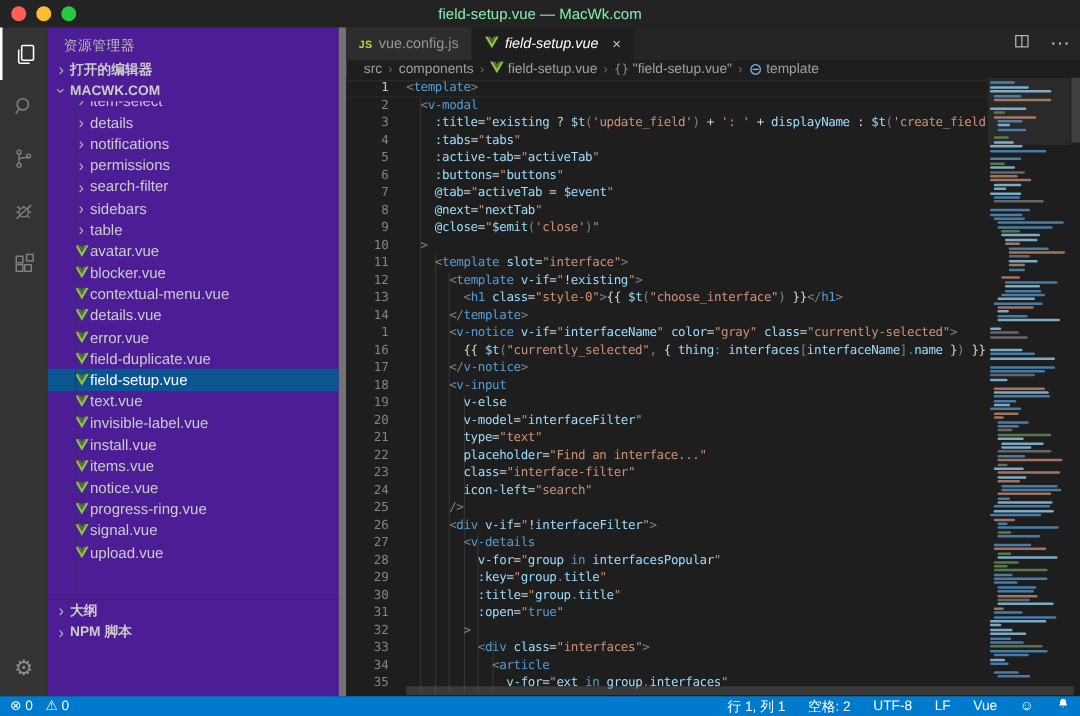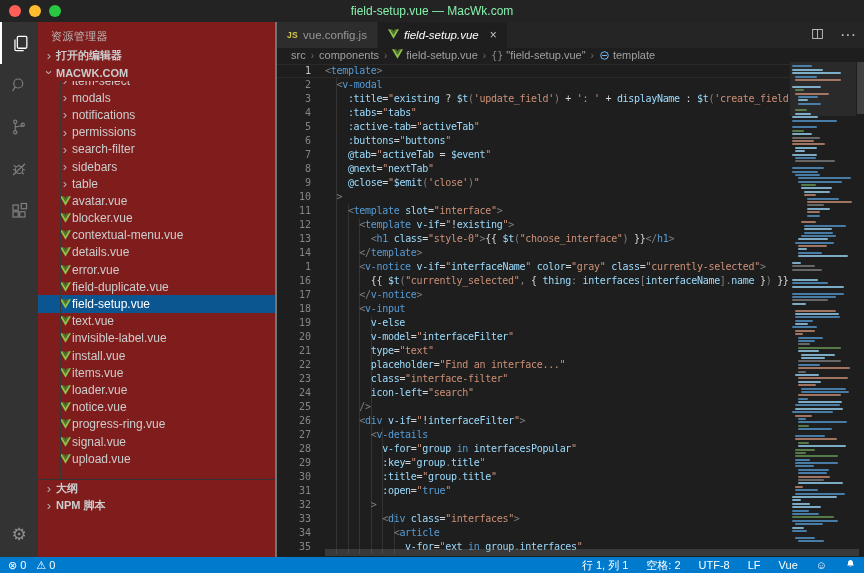--- a/index.html
+++ b/index.html
@@ -21,22 +21,22 @@
   
   .activitybar { width:38px; background:#333333; position:relative; flex:none; }
   .ab-item { width:38px; height:42px; display:flex; align-items:center; justify-content:center;
              color:#7f7f7f; cursor:pointer; }
   .ab-item.active { color:#ffffff; border-left:2px solid #ffffff; }
   .ab-item svg { display:block; }
   .ab-bottom { position:absolute; bottom:6px; left:0; width:38px; height:34px; display:flex;
                align-items:center; justify-content:center; color:#8f8f8f; font-size:17px; }
 
   
-  .sidebar { width:239px; background:#7f1d1d; position:relative; flex:none; color:#cccccc;
-             border-right:2px solid #737373; overflow:hidden; }
+  .sidebar { width:239px; background:#4c1d95; position:relative; flex:none; color:#cccccc;
+             border-right:6px solid #737373; overflow:hidden; }
   .sb-title { position:absolute; top:7px; left:13px; font-size:11px; color:#bbbbbb; letter-spacing:.4px; }
   .sb-section { position:absolute; left:0; right:0; height:17px; display:flex; align-items:center;
                 font-size:11px; font-weight:bold; color:#cccccc; cursor:pointer; }
   .sb-section .chev { width:14px; text-align:center; font-weight:normal; }
   .sec-open-editors { top:25px; padding-left:4px; }
   .sec-root { top:42px; padding-left:4px; }
   .sec-outline { top:457px; border-top:1px solid #333333; padding-left:4px; }
   .sec-npm { top:475px; padding-left:4px; }
   .chev { color:#b5b5b5; font-size:13px; line-height:1; }
   .chev.down { display:inline-block; transform:rotate(90deg); }
@@ -181,21 +181,21 @@
 
       <div class="tree">
         <div class="tree-guide"></div>
         <div class="tree-inner" id="tree">
             <div class="tree-row lvl2">
               <span class="chev">›</span>
               <span class="tree-label">item-select</span>
             </div>
             <div class="tree-row lvl2">
               <span class="chev">›</span>
-              <span class="tree-label">modals</span>
+              <span class="tree-label">details</span>
             </div>
             <div class="tree-row lvl2">
               <span class="chev">›</span>
               <span class="tree-label">notifications</span>
             </div>
             <div class="tree-row lvl2">
               <span class="chev">›</span>
               <span class="tree-label">permissions</span>
             </div>
             <div class="tree-row lvl2">
@@ -301,29 +301,20 @@
               <span class="tree-label">install.vue</span>
             </div>
             <div class="tree-row lvl2">
               <span class="ficon">
                 <svg width="11" height="10" viewBox="0 0 24 21">
                   <path fill="#8dc149" d="M0 0h4.8L12 12.3 19.2 0H24L12 20.6z"></path>
                   <path fill="#50722e" d="M4.8 0 12 12.3 19.2 0h-4.4L12 4.7 9.2 0z"></path>
                 </svg>
               </span>
               <span class="tree-label">items.vue</span>
-            </div>
-            <div class="tree-row lvl2">
-              <span class="ficon">
-                <svg width="11" height="10" viewBox="0 0 24 21">
-                  <path fill="#8dc149" d="M0 0h4.8L12 12.3 19.2 0H24L12 20.6z"></path>
-                  <path fill="#50722e" d="M4.8 0 12 12.3 19.2 0h-4.4L12 4.7 9.2 0z"></path>
-                </svg>
-              </span>
-              <span class="tree-label">loader.vue</span>
             </div>
             <div class="tree-row lvl2">
               <span class="ficon">
                 <svg width="11" height="10" viewBox="0 0 24 21">
                   <path fill="#8dc149" d="M0 0h4.8L12 12.3 19.2 0H24L12 20.6z"></path>
                   <path fill="#50722e" d="M4.8 0 12 12.3 19.2 0h-4.4L12 4.7 9.2 0z"></path>
                 </svg>
               </span>
               <span class="tree-label">notice.vue</span>
             </div>

